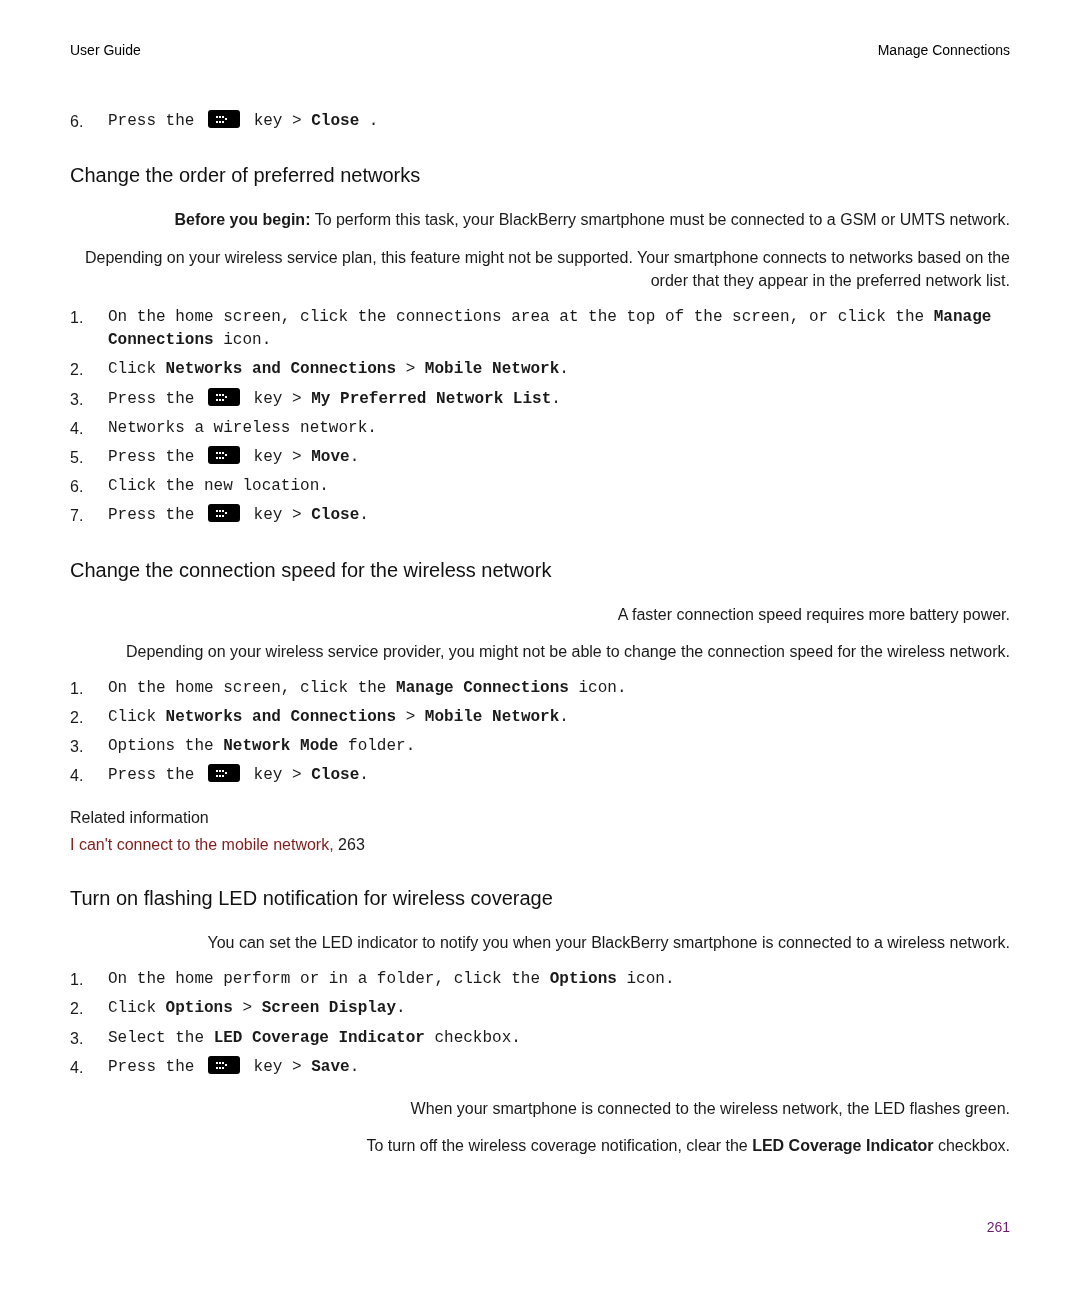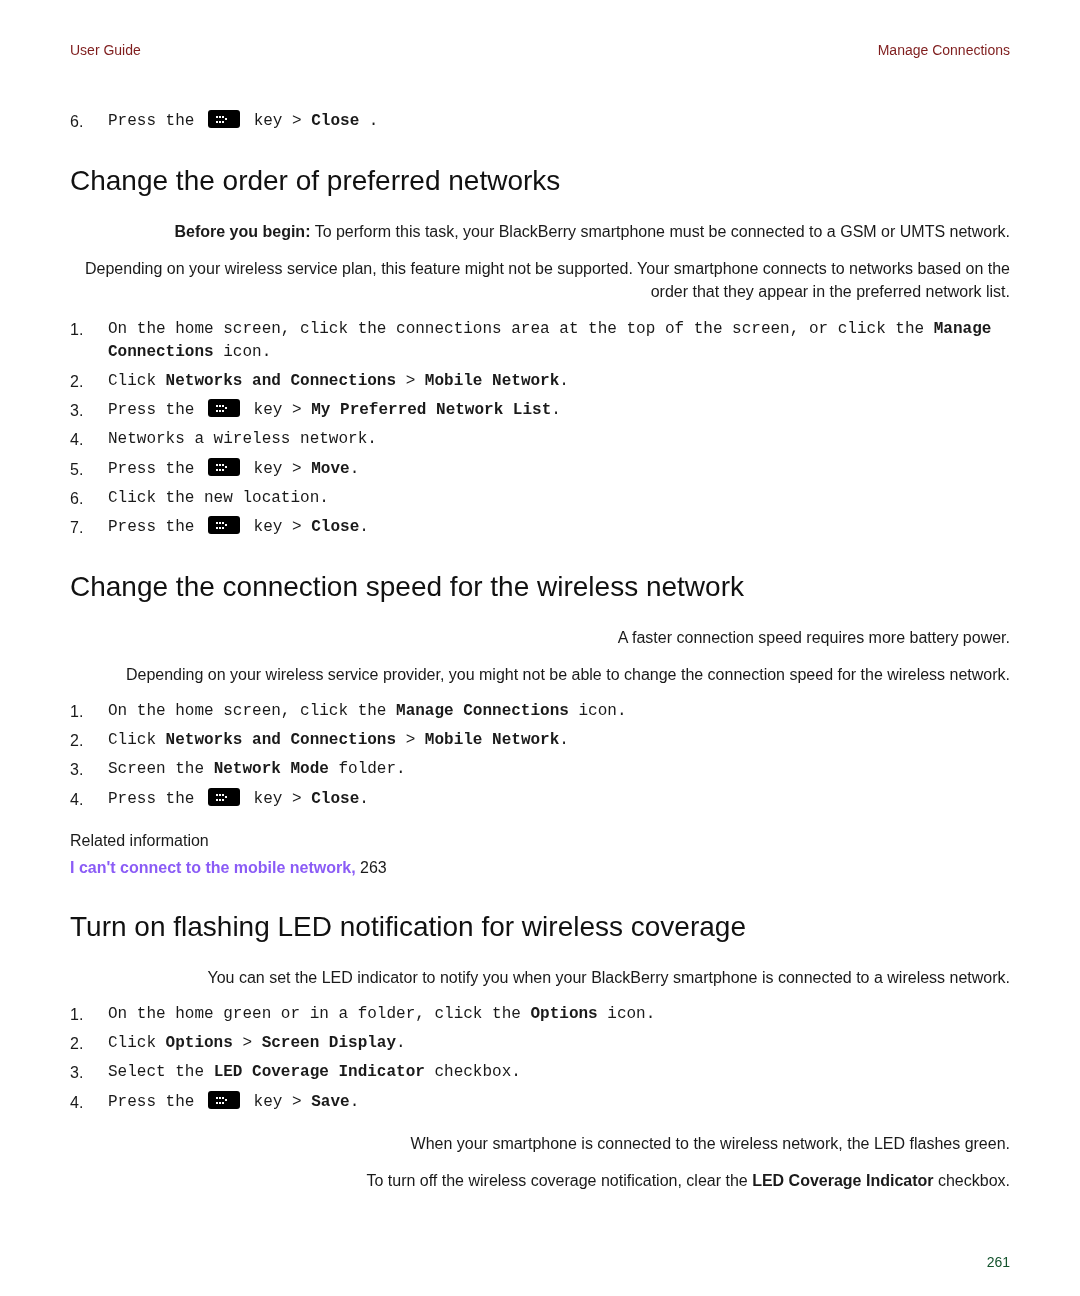--- a/index.html
+++ b/index.html
@@ -9,25 +9,25 @@
     margin: 0;
     padding: 40px 70px 40px 70px;
     width: 1080px;
     box-sizing: border-box;
     line-height: 1.45;
   }
   .header-row {
     display: flex;
     justify-content: space-between;
     font-size: 14px;
-    color: #7f1d1d;
+    color: #000000;
     margin-bottom: 50px;
   }
   h2 {
-    font-size: 28px;
+    font-size: 20px;
     font-weight: 400;
     margin: 28px 0 18px 0;
     color: #111;
   }
   p { margin: 10px 0 14px 0; text-align: right; }
   ol {
     list-style: none;
     padding-left: 0;
     margin: 8px 0 18px 0;
   }
@@ -71,28 +71,27 @@
     background-position: 0 0, 3px 0, 6px 0, 0 5px, 3px 5px, 6px 5px, 9px 2px;
     background-repeat: no-repeat;
   }
   strong { font-weight: 700; }
   .rel-head {
     font-weight: 400;
     margin-top: 10px;
     margin-bottom: 4px;
   }
   a.link {
-    color: #8b5cf6;
+    color: #7f1d1d;
     text-decoration: none;
-    font-weight: bold;
   }
   .page-num {
     text-align: right;
     font-size: 14px;
-    color: #14532d;
+    color: #701a75;
     margin-top: 60px;
   }
 </style>
 </head>
 <body>
 
 <div class="header-row">
   <span>User Guide</span>
   <span>Manage Connections</span>
 </div>
@@ -153,38 +152,38 @@
     <li>
       <span class="num">1.</span>
       <span class="txt"><span>On the home screen, click the </span><strong>Manage Connections</strong><span> icon.</span></span>
     </li>
     <li>
       <span class="num">2.</span>
       <span class="txt"><span>Click </span><strong>Networks and Connections</strong><span> &gt; </span><strong>Mobile Network</strong><span>.</span></span>
     </li>
     <li>
       <span class="num">3.</span>
-      <span class="txt"><span>Screen the </span><strong>Network Mode</strong><span> folder.</span></span>
+      <span class="txt"><span>Options the </span><strong>Network Mode</strong><span> folder.</span></span>
     </li>
     <li>
       <span class="num">4.</span>
       <span class="txt"><span>Press the </span><span class="bb-icon"></span><span> key &gt; </span><strong>Close</strong><span>.</span></span>
     </li>
   </ol>
 <div class="rel-head">Related information</div>
 <div>
   <a href="#" class="link">I can't connect to the mobile network,</a><span> 263</span>
 </div>
 
 <h2>Turn on flashing LED notification for wireless coverage</h2>
 <p>You can set the LED indicator to notify you when your BlackBerry smartphone is connected to a wireless network.</p>
 <ol id="s3-steps">
     <li>
       <span class="num">1.</span>
-      <span class="txt"><span>On the home green or in a folder, click the </span><strong>Options</strong><span> icon.</span></span>
+      <span class="txt"><span>On the home perform or in a folder, click the </span><strong>Options</strong><span> icon.</span></span>
     </li>
     <li>
       <span class="num">2.</span>
       <span class="txt"><span>Click </span><strong>Options</strong><span> &gt; </span><strong>Screen Display</strong><span>.</span></span>
     </li>
     <li>
       <span class="num">3.</span>
       <span class="txt"><span>Select the </span><strong>LED Coverage Indicator</strong><span> checkbox.</span></span>
     </li>
     <li>

